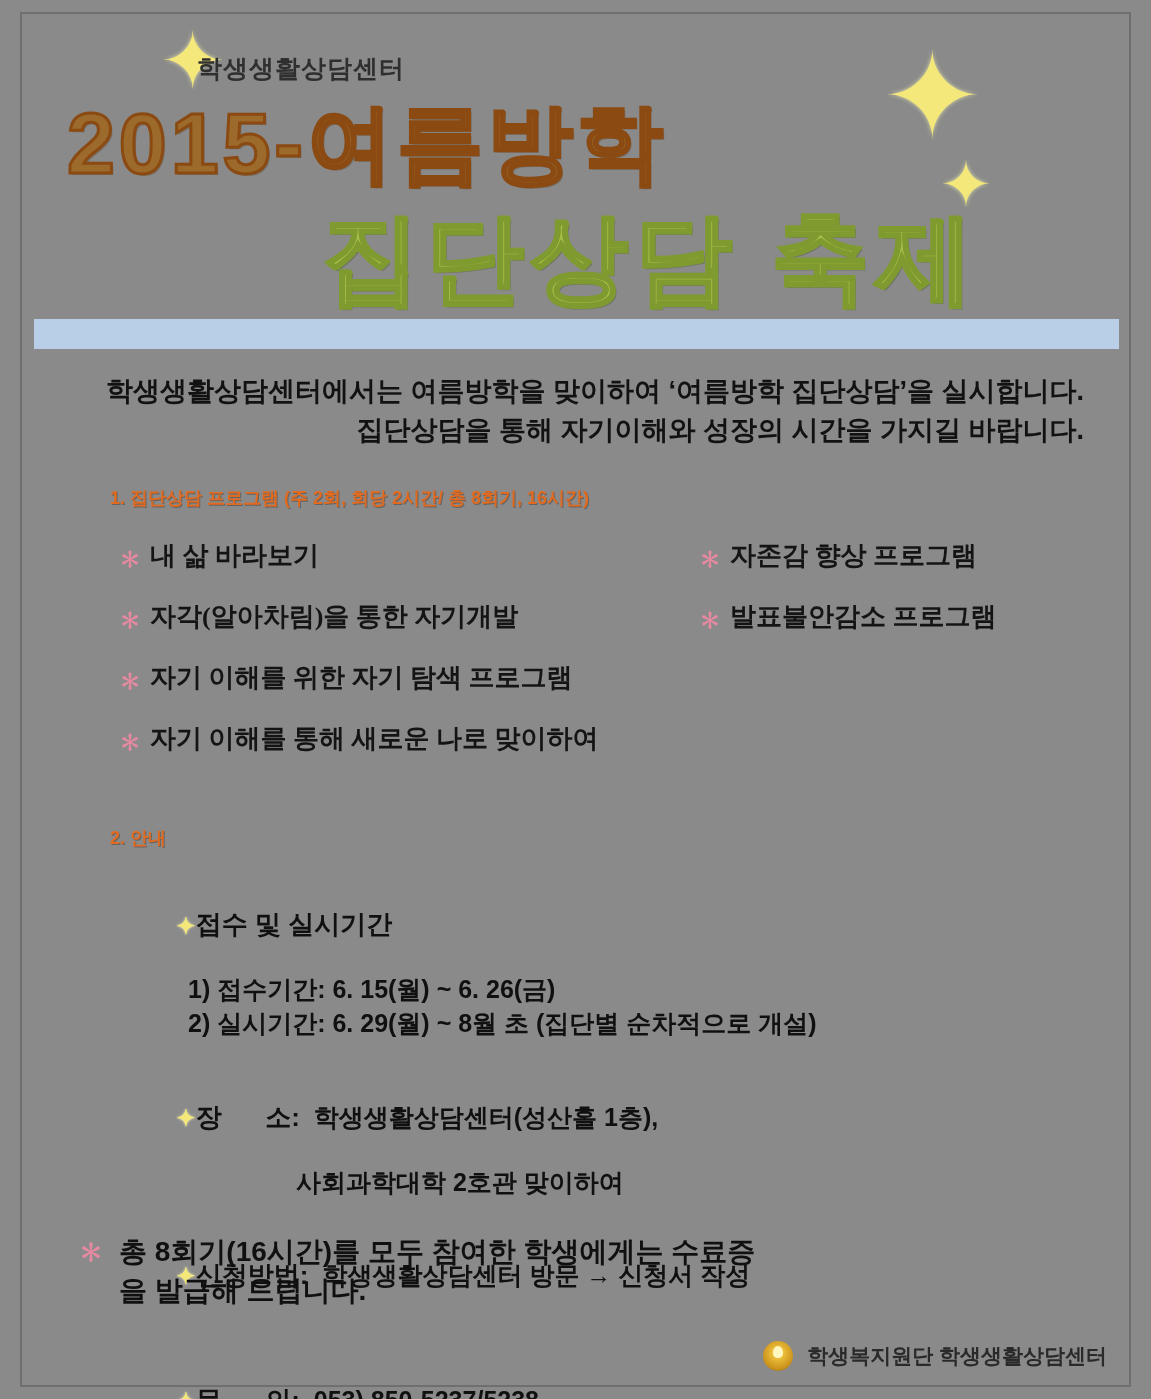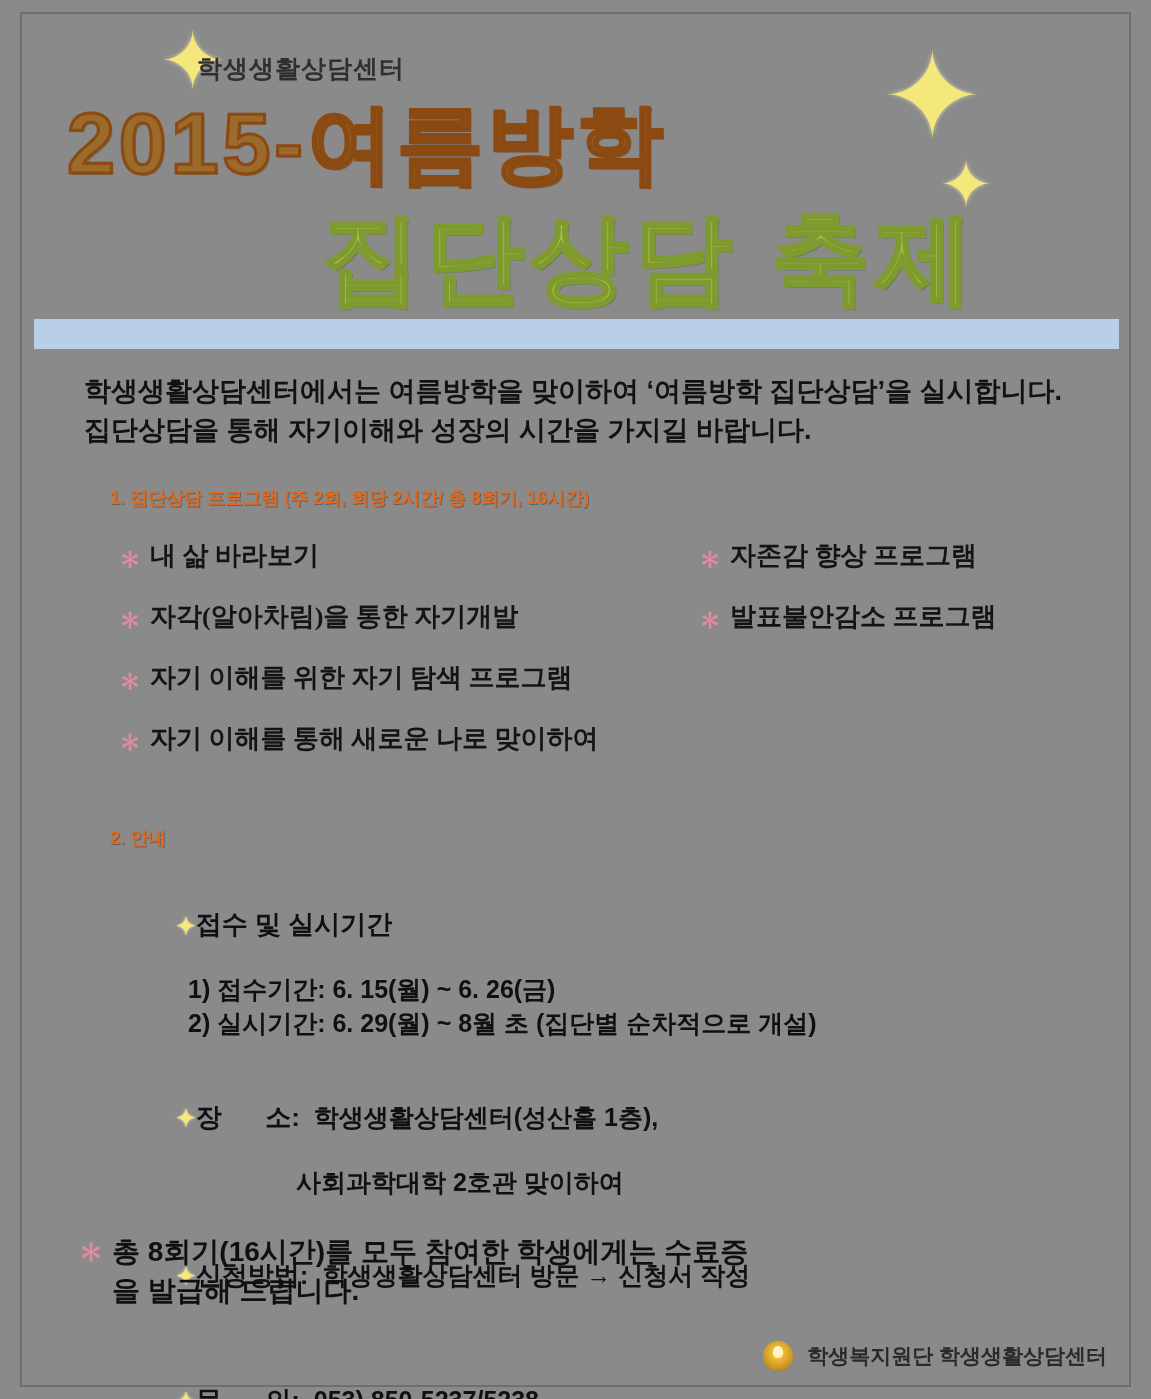--- a/index.html
+++ b/index.html
@@ -83,20 +83,21 @@
   
   .intro {
     position: absolute;
     left: 62px;
     top: 358px;
     width: 1000px;
     font-size: 27px;
     font-weight: bold;
     color: #121212;
     line-height: 1.45;
+    text-align: right;
   }
 
   
   .sec-title {
     position: absolute;
     font-size: 18px;
     font-weight: bold;
     color: #e06a1f;
     text-shadow: 1px 1px 0 rgba(0,0,0,.28);
   }
@@ -184,21 +185,21 @@
     position: absolute;
     left: 56px;
     top: 1218px;
     width: 1000px;
     font-size: 28px;
     font-weight: bold;
     color: #101010;
     line-height: 1.4;
   }
   .note .flower { font-size: 26px; }
-  .note-body { display: inline-block; vertical-align: top; margin-left: 10px; }
+  .note-body { display: inline-block; vertical-align: top; margin-left: 17px; }
 
   
   .logo {
     position: absolute;
     right: 22px;
     bottom: 14px;
     display: flex;
     align-items: center;
     gap: 14px;
   }

